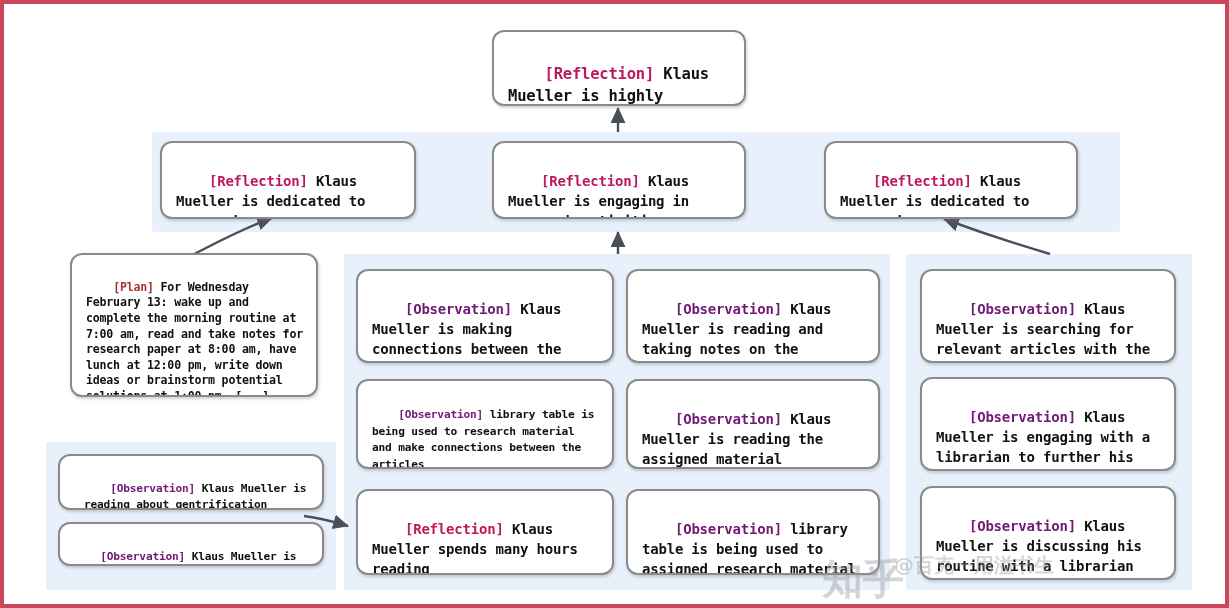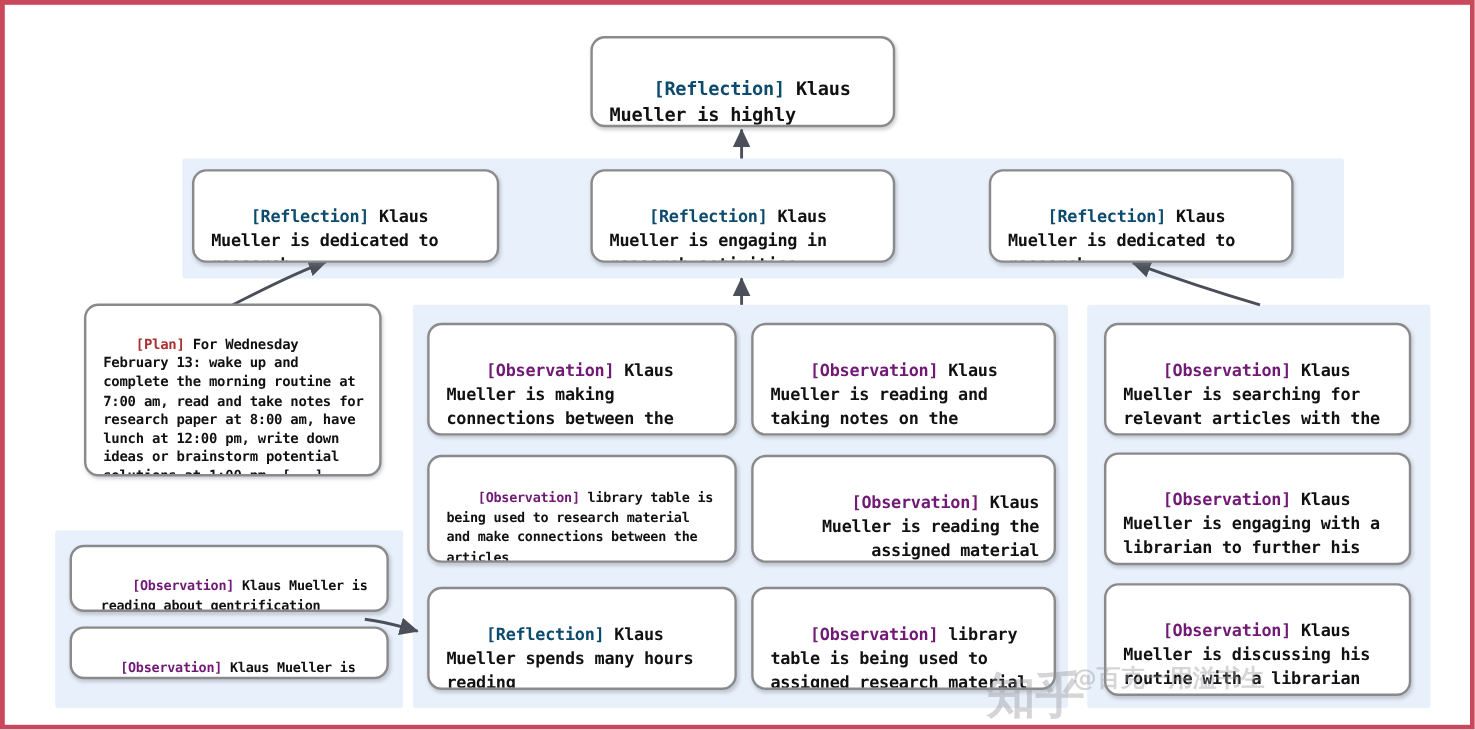--- a/index.html
+++ b/index.html
@@ -35,21 +35,21 @@
     box-shadow: 1px 2px 3px rgba(120,125,135,0.35);
     padding: 9px 12px 9px 14px;
     line-height: 1.42;
     color: #111111;
     font-weight: bold;
     letter-spacing: -0.2px;
     white-space: pre-wrap;
     overflow: hidden;
   }
   .node .tag { font-weight: bold; }
-  .tag-reflection { color: #0c4a6e; }
+  .tag-reflection { color: #be185d; }
   .tag-observation { color: #701a75; }
   .tag-plan { color: #a83232; text-align: right; }
 
   .fs-15 { font-size: 15.5px; }
   .fs-14 { font-size: 14px; }
   .fs-12 { font-size: 11.6px; }
   .fs-11 { font-size: 11.2px; }
 
   
   #arrows {
@@ -138,21 +138,21 @@
   </div>
 
   <div class="node fs-14" style="left:352px; top:485px; width:258px; height:86px;">
     <span class="tag tag-reflection">[Reflection]</span><span> Klaus Mueller spends many hours reading</span>
   </div>
 
   <div class="node fs-14" style="left:622px; top:265px; width:254px; height:94px;">
     <span class="tag tag-observation">[Observation]</span><span> Klaus Mueller is reading and taking notes on the articles</span>
   </div>
 
-  <div class="node fs-14" style="left:622px; top:375px; width:254px; height:90px;text-align:right;">
+  <div class="node fs-14" style="left:622px; top:375px; width:254px; height:90px;">
     <span class="tag tag-observation">[Observation]</span><span> Klaus Mueller is reading the assigned material</span>
   </div>
 
   <div class="node fs-14" style="left:622px; top:485px; width:254px; height:86px;">
     <span class="tag tag-observation">[Observation]</span><span> library table is being used to assigned research material</span>
   </div>
 
   <div class="node fs-14" style="left:916px; top:265px; width:256px; height:94px;">
     <span class="tag tag-observation">[Observation]</span><span> Klaus Mueller is searching for relevant articles with the help of a librarian</span>
   </div>

